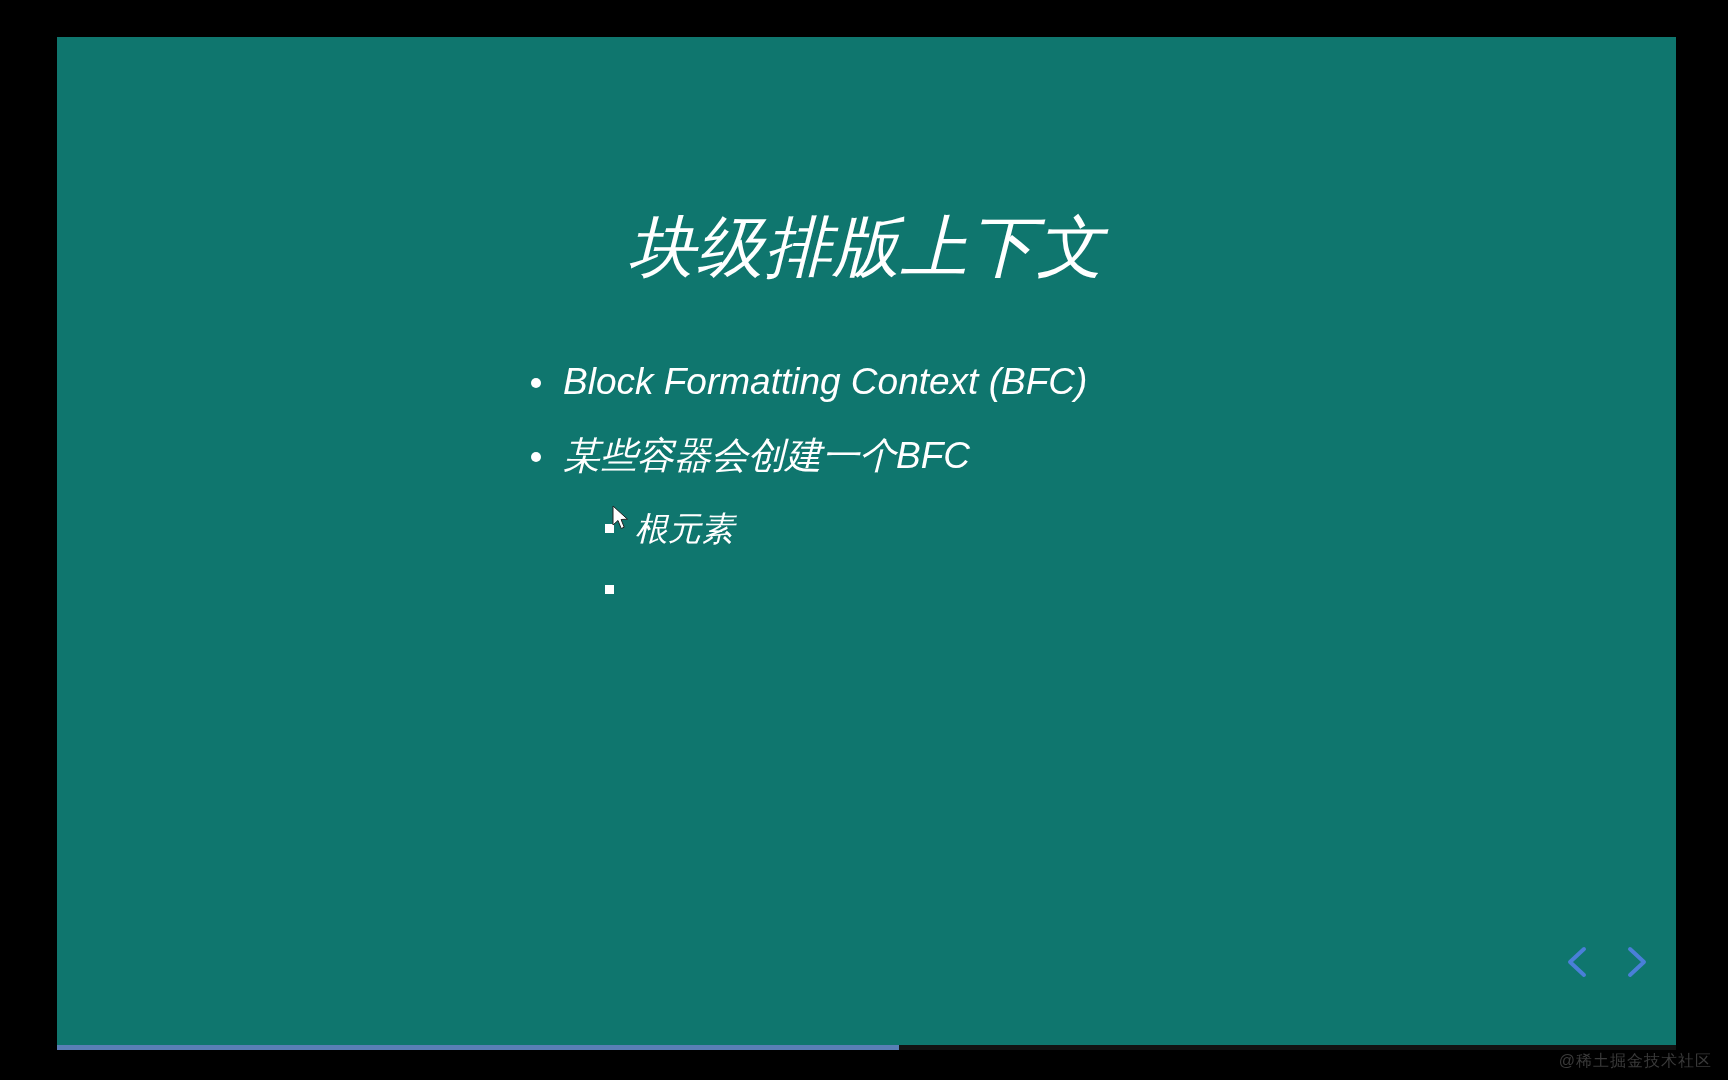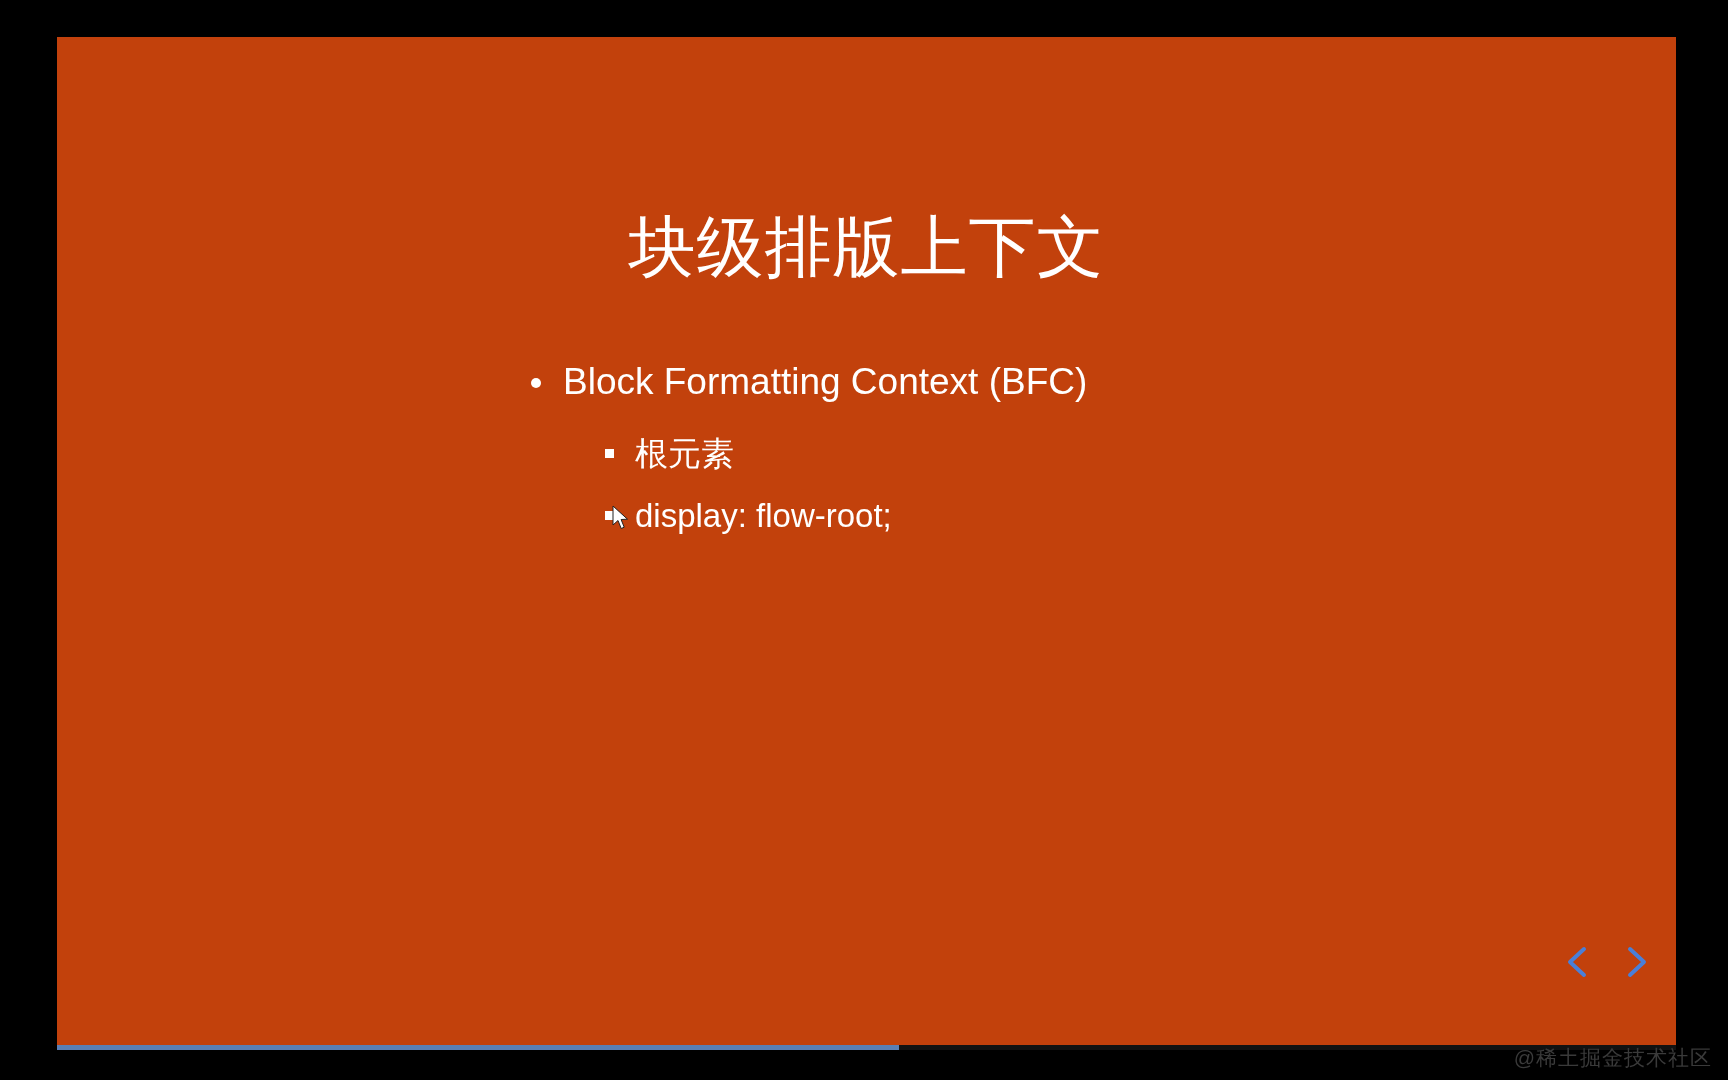--- a/index.html
+++ b/index.html
@@ -24,22 +24,23 @@
     background: #000000;
   }
 
   
   #slide {
     position: absolute;
     left: 57px;
     top: 37px;
     width: 1619px;
     height: 1008px;
-    background: #c2410c;
+    background: #0f766e;
     overflow: hidden;
+    font-style: italic;
   }
 
   
   .slide-title {
     position: absolute;
     left: 0;
     top: 125px;
     width: 100%;
     text-align: center;
     color: #ffffff;
@@ -139,61 +140,64 @@
     background: #5a7fb5;
     width: 52%;
   }
 
   
   #watermark {
     position: absolute;
     right: 16px;
     bottom: 8px;
     color: #3a3a3a;
-    font-size: 21px;
+    font-size: 16px;
     letter-spacing: 1px;
     white-space: nowrap;
   }
 </style>
 </head>
 <body>
 
 <div id="player">
 
   <div id="slide">
 
     <h1 class="slide-title">块级排版上下文</h1>
 
     <div class="content">
 
       <div class="bullet-l1">
         <span class="dot"></span>
         <span>Block Formatting Context (BFC)</span>
       </div>
 
+      <div class="bullet-l1">
+        <span class="dot"></span>
+        <span>某些容器会创建一个BFC</span>
+      </div>
 
       <div class="sublist">
 
         <div class="bullet-l2">
           <span class="square"></span>
           <span>根元素</span>
         </div>
 
         <div class="bullet-l2">
           <span class="square"></span>
         </div>
 
         <div class="bullet-l2">
           <span class="square"></span>
         </div>
 
 
         <div class="bullet-l2">
           <span class="square"></span>
-          <span>display: flow-root;</span>
         </div>
 
       </div>
     </div>
 
     <div class="nav-arrows">
       <span class="nav-arrow">
         <svg viewBox="0 0 34 42" width="34" height="42" aria-hidden="true">
           <polyline points="24,8 10,21 24,34" fill="none" stroke="#4a7fd8" stroke-width="4" stroke-linecap="round" stroke-linejoin="round"></polyline>
         </svg>

